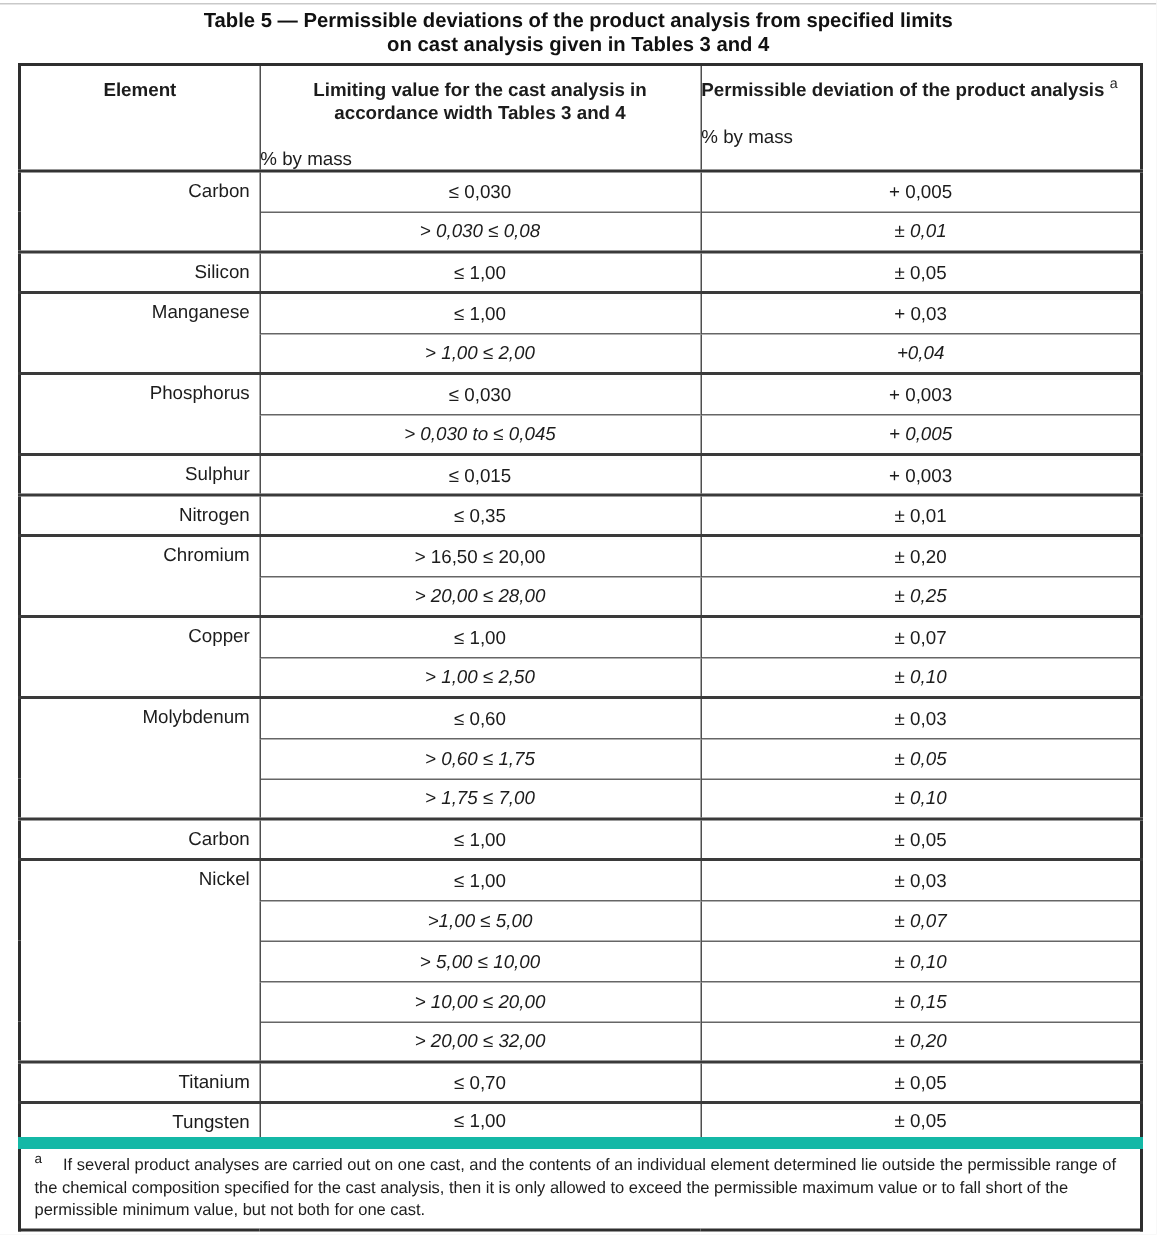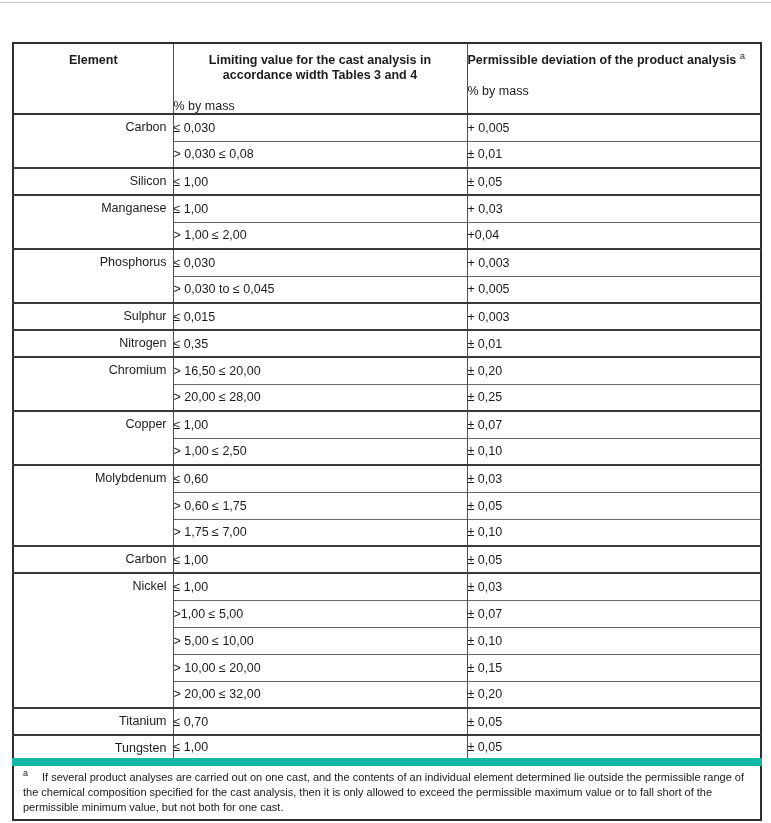--- a/index.html
+++ b/index.html
@@ -61,29 +61,29 @@
   .h-bold sup {
     font-weight: normal;
     font-size: 9.5px;
     vertical-align: super;
     line-height: 0;
   }
   .h-unit { font-weight: normal; }
 
   tbody tr { height: 27px; }
   tbody td { vertical-align: middle; }
-  tbody tr:not(.group-start) td { border-top: 1px solid #666; }
+  tbody tr:not(.group-start) td { border-top: 1px solid #666; font-style: italic; }
   tbody tr.group-start td { border-top: 2px solid #3a3a3a; }
 
   td.element-cell {
     vertical-align: top;
     text-align: right;
     padding: 5px 6px 0 9px;
   }
-  td.limit-cell, td.dev-cell { text-align: left; }
+  td.limit-cell, td.dev-cell { text-align: center; }
 
   tfoot td {
     border-top: 8px solid #14b8a6;
     height: 58px;
     vertical-align: top;
     padding: 4px 10px 4px 9px;
     font-size: 11px;
     line-height: 15px;
     color: #202020;
   }
@@ -93,20 +93,24 @@
     line-height: 0;
     margin-right: 14px;
   }
 </style>
 </head>
 <body>
 
 <div class="page">
   <div class="page-top-edge"></div>
 
+  <div class="title-block">
+    <div>Table 5 — Permissible deviations of the product analysis from specified limits</div>
+    <div>on cast analysis given in Tables 3 and 4</div>
+  </div>
 
   <table class="spec-table">
     <colgroup>
       <col class="c-element">
       <col class="c-limit">
       <col class="c-dev">
     </colgroup>
     <thead>
       <tr>
         <th>

